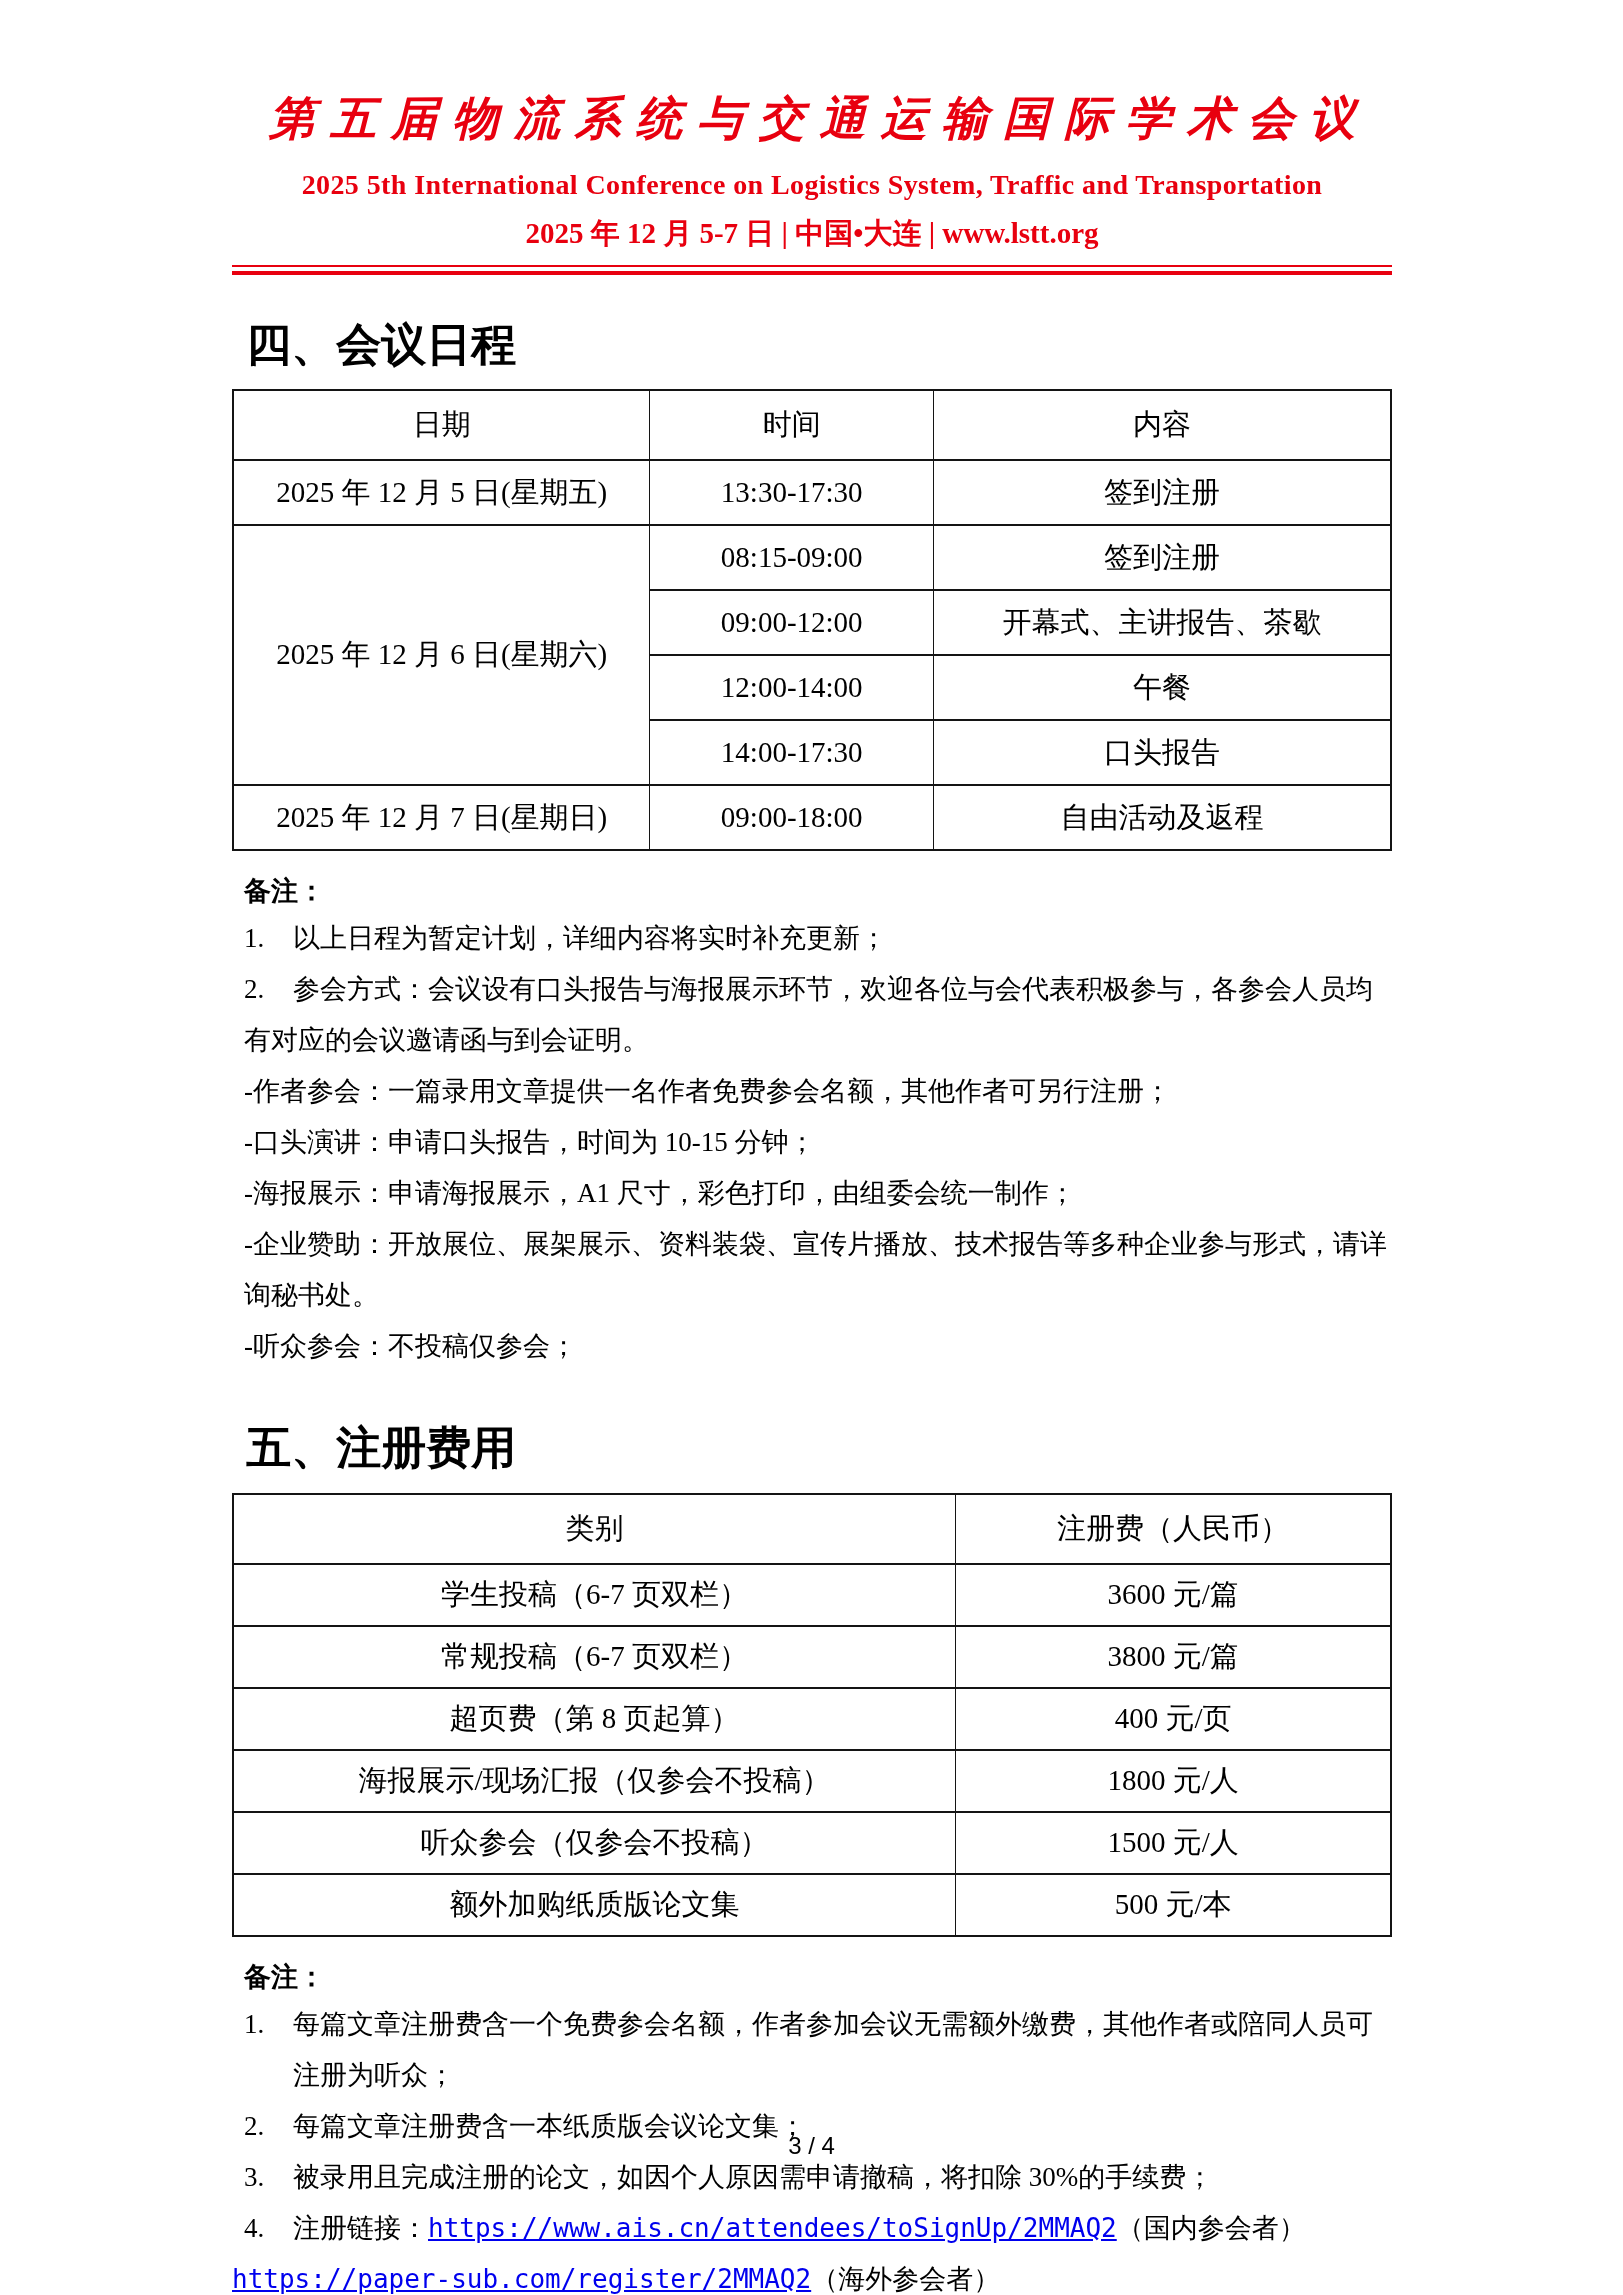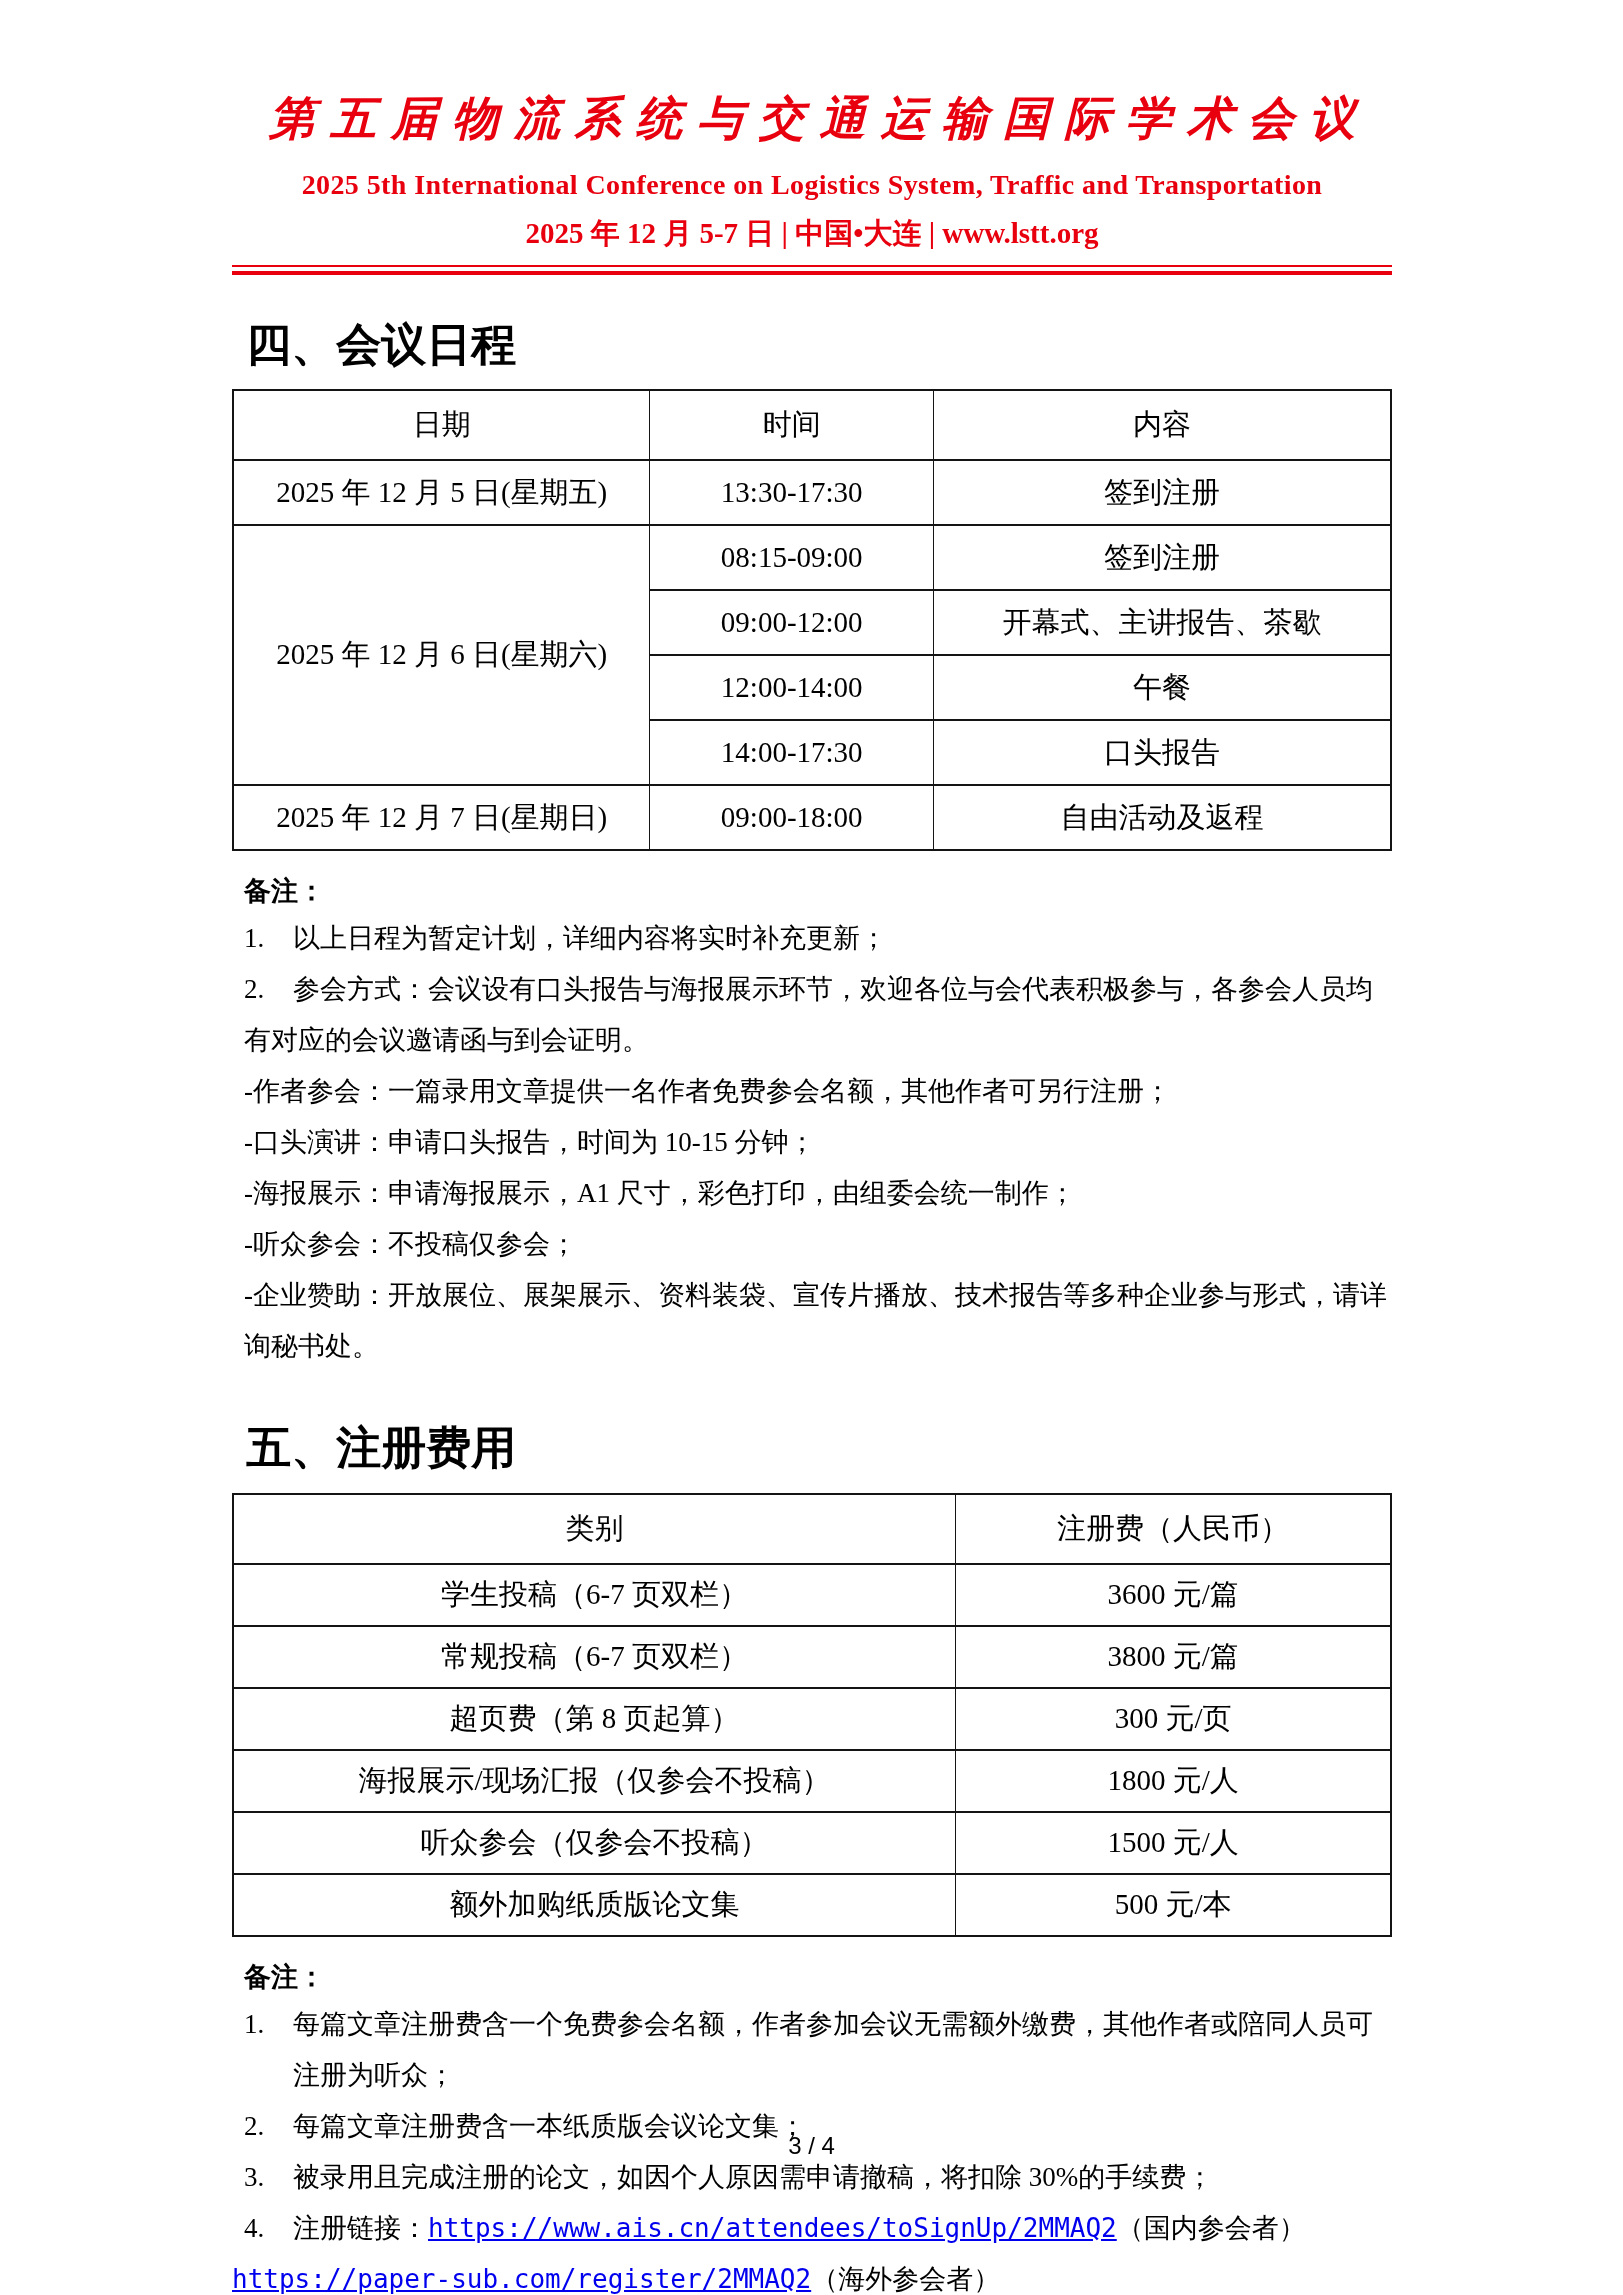--- a/index.html
+++ b/index.html
@@ -155,22 +155,22 @@
       <p class="notes-label">备注：</p>
       <p class="note">
         <span class="num-inline">1.</span><span>以上日程为暂定计划，详细内容将实时补充更新；</span>
       </p>
       <p class="note">
         <span class="num-inline">2.</span><span>参会方式：会议设有口头报告与海报展示环节，欢迎各位与会代表积极参与，各参会人员均有对应的会议邀请函与到会证明。</span>
       </p>
       <p class="note">-作者参会：一篇录用文章提供一名作者免费参会名额，其他作者可另行注册；</p>
       <p class="note">-口头演讲：申请口头报告，时间为 10-15 分钟；</p>
       <p class="note">-海报展示：申请海报展示，A1 尺寸，彩色打印，由组委会统一制作；</p>
+      <p class="note">-企业赞助：开放展位、展架展示、资料装袋、宣传片播放、技术报告等多种企业参与形式，请详询秘书处。</p>
       <p class="note">-听众参会：不投稿仅参会；</p>
-      <p class="note">-企业赞助：开放展位、展架展示、资料装袋、宣传片播放、技术报告等多种企业参与形式，请详询秘书处。</p>
     </div>
 
     <h2 class="section-heading second">五、注册费用</h2>
 
     <table class="doc-table fees">
       <colgroup>
         <col style="width:62.4%">
         <col style="width:37.6%">
       </colgroup>
       <thead>
@@ -183,21 +183,21 @@
         <tr>
           <td>学生投稿（6-7 页双栏）</td>
           <td>3600 元/篇</td>
         </tr>
         <tr>
           <td>常规投稿（6-7 页双栏）</td>
           <td>3800 元/篇</td>
         </tr>
         <tr>
           <td>超页费（第 8 页起算）</td>
-          <td>300 元/页</td>
+          <td>400 元/页</td>
         </tr>
         <tr>
           <td>海报展示/现场汇报（仅参会不投稿）</td>
           <td>1800 元/人</td>
         </tr>
         <tr>
           <td>听众参会（仅参会不投稿）</td>
           <td>1500 元/人</td>
         </tr>
         <tr>

